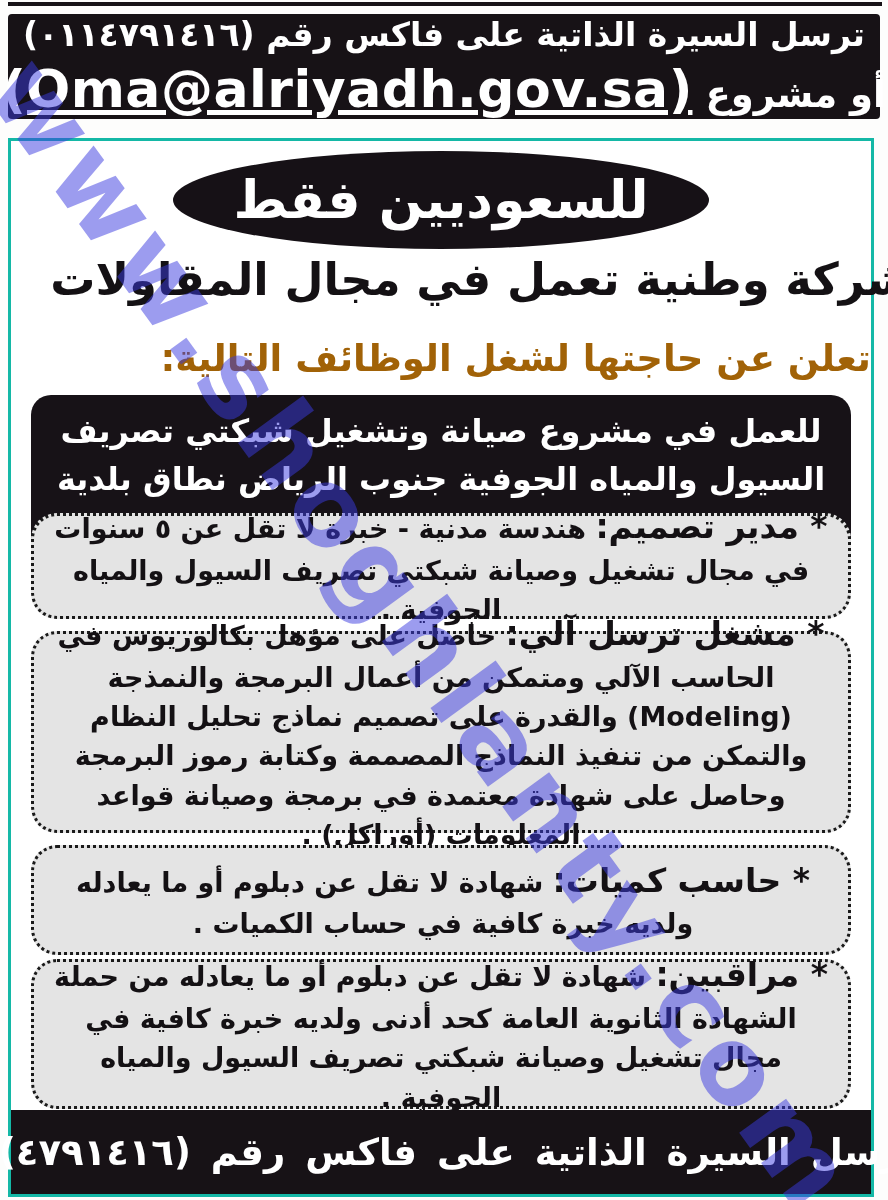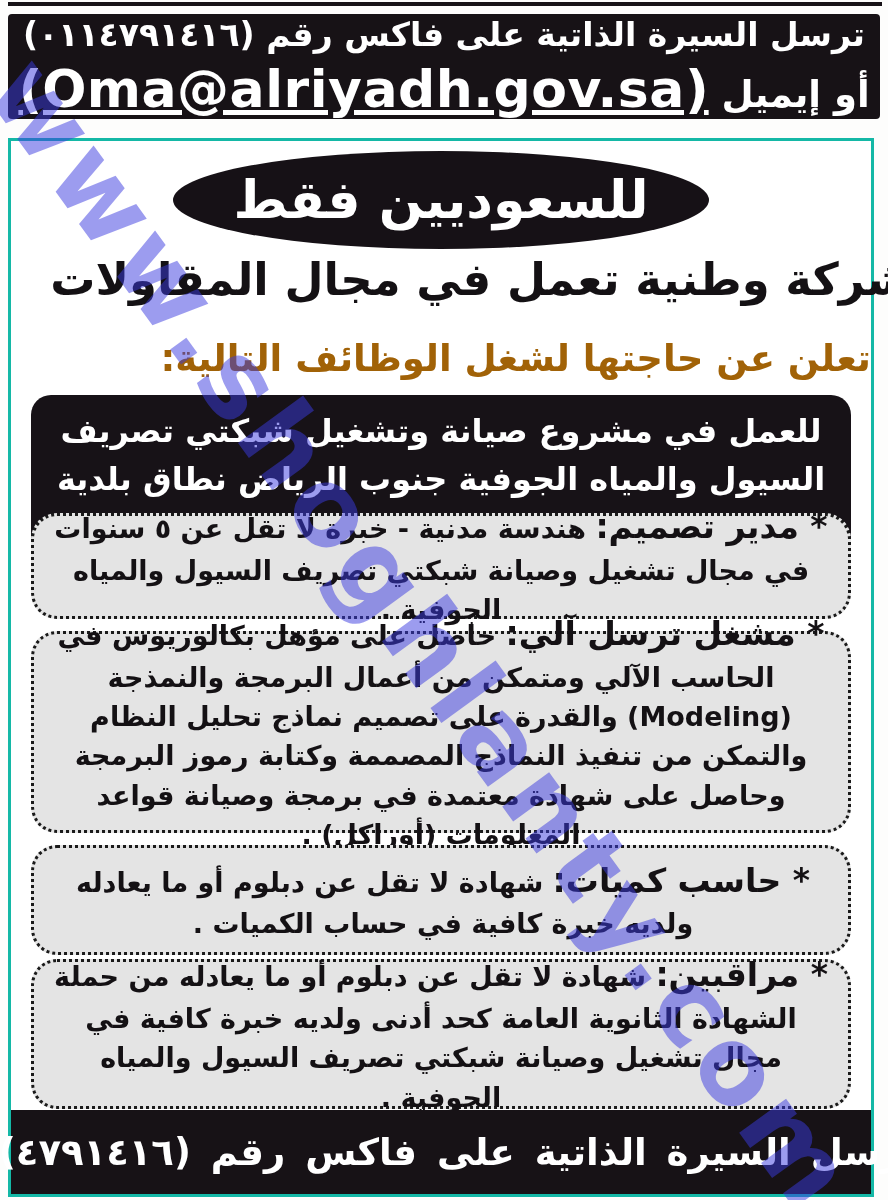--- a/index.html
+++ b/index.html
@@ -79,21 +79,21 @@
 </head>
 <body>
 
 <div class="page">
 
   <div class="top-rule"></div>
 
   <div class="fax-box">
     <div class="fax-line1">ترسل السيرة الذاتية على فاكس رقم (٠١١٤٧٩١٤١٦)</div>
     <div class="fax-line2">
-      <span>أو إيميل</span>
+      <span>أو مشروع</span>
       <span class="latin">(Oma@alriyadh.gov.sa)</span>
     </div>
   </div>
 
   <div class="frame">
 
     <div class="badge">للسعوديين فقط</div>
 
     <div class="h1">شركة وطنية تعمل في مجال المقاولات</div>
 

